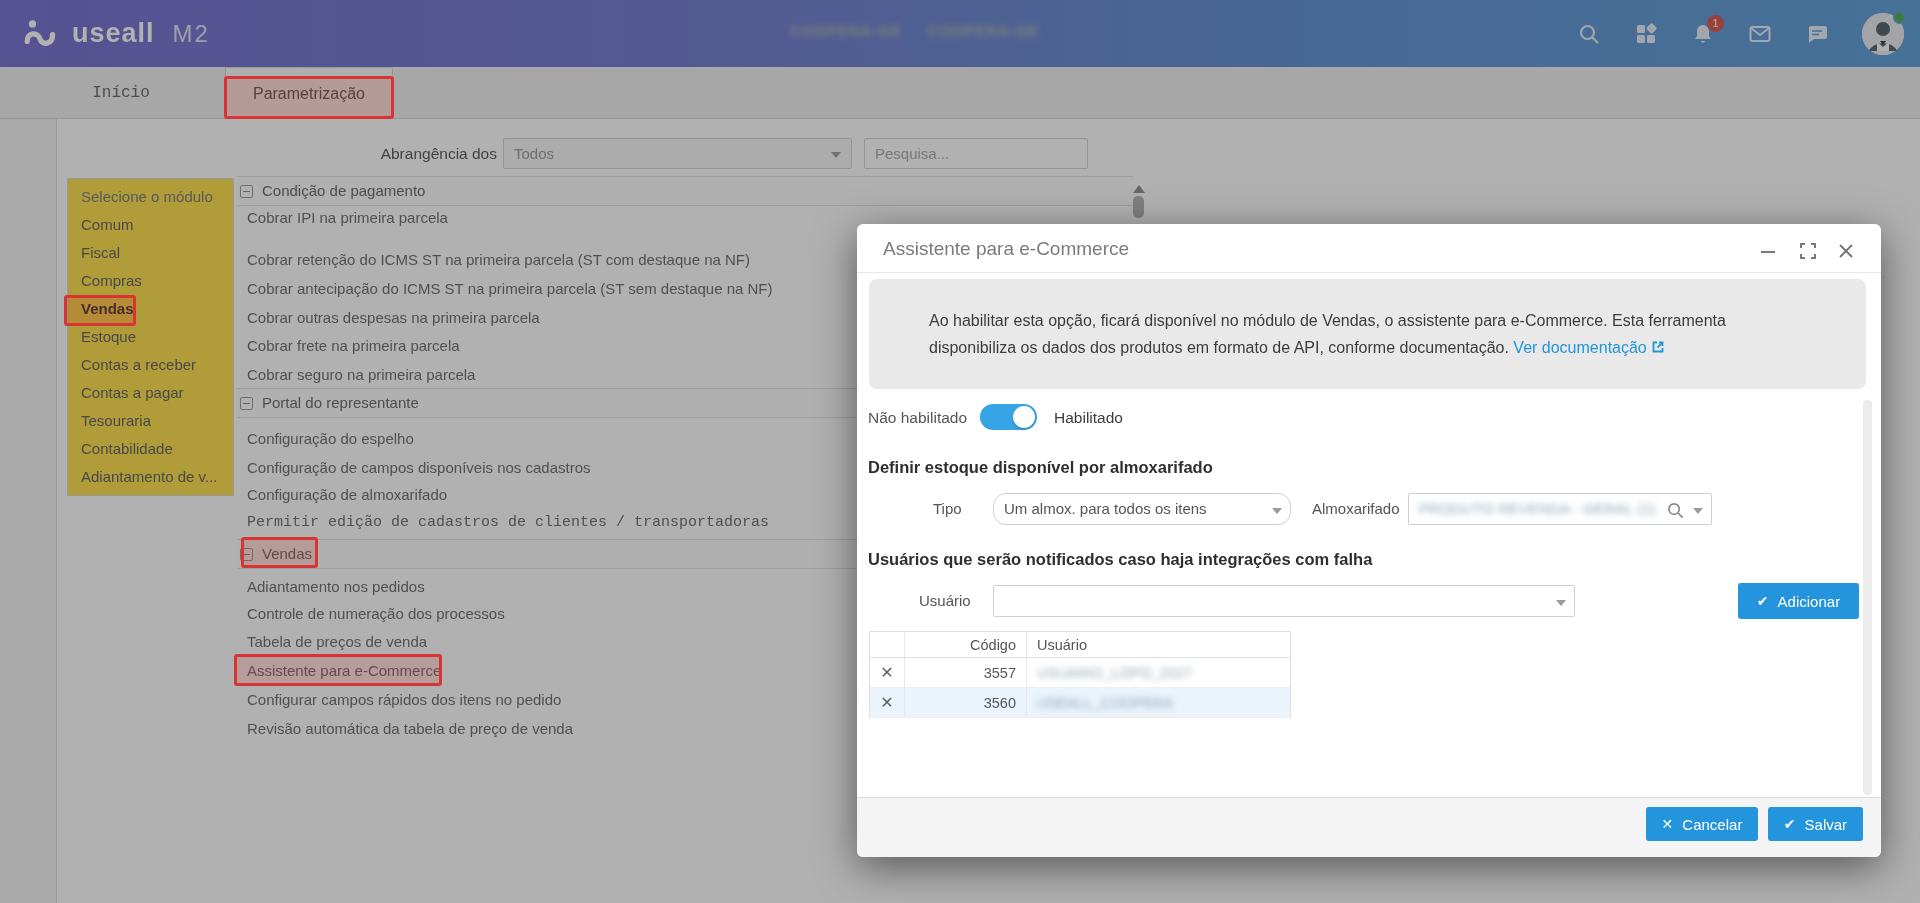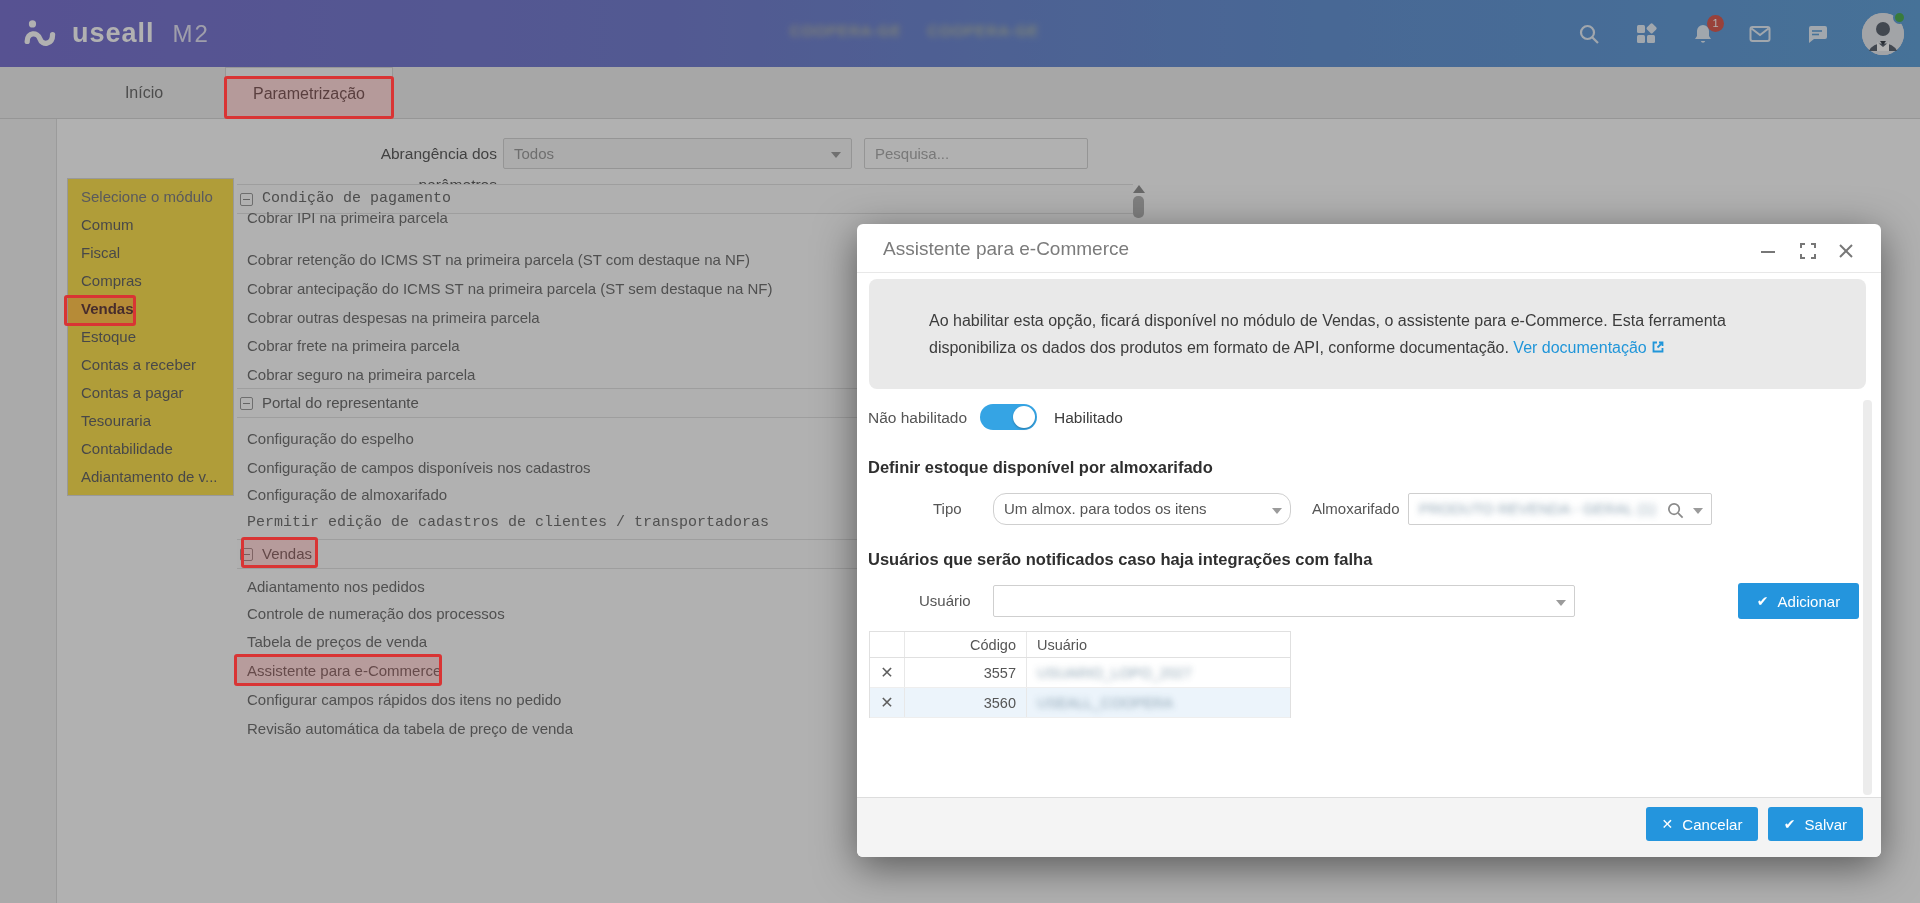--- a/index.html
+++ b/index.html
@@ -37,21 +37,21 @@
   .status-dot {
     position:absolute; right:-2px; top:-2px; width:13px; height:13px; border-radius:50%;
     background:#46ad4c; border:2px solid #5b9ed9;
   }
 
   
   .tab-bar { left:0; top:67px; width:1920px; height:52px; background:#f0f0f0; border-bottom:1px solid #d6d6d6; z-index:1; }
   .hamburger { left:16px; top:86px; width:26px; display:flex; flex-direction:column; gap:5px; cursor:pointer; }
   .hamburger i { display:block; height:3px; background:#5d5d5d; border-radius:1px; }
   .tab { top:67px; height:52px; line-height:52px; font-size:16px; color:#666; text-align:center; cursor:pointer; z-index:1; }
-  .tab-home { left:79px; width:130px; }
+  .tab-home { left:56px; width:130px;font-family:Liberation Mono, monospace; }
   .tab-active { left:225px; width:168px; background:#fafafa; border:1px solid #d8d8d8; border-bottom:none; color:#555; }
 
   
   .filter-label { left:307px; top:138px; width:190px; line-height:31px; font-size:15.5px; color:#555; text-align:right; }
   .select-box, .text-box {
     height:31px; border:1px solid #d5d5d5; border-radius:2px; background:#fff;
     font-size:15px; color:#999; line-height:29px; padding:0 10px; position:absolute;
   }
   .scope-select { left:503px; top:138px; width:349px; background:#f7f7f7; cursor:pointer; }
   .search-input { left:864px; top:138px; width:224px; color:#a9a9a9; }
@@ -295,21 +295,21 @@
   <div class="module-item">Compras</div>
   <div class="module-item module-sel">Vendas</div>
   <div class="module-item">Estoque</div>
   <div class="module-item">Contas a receber</div>
   <div class="module-item">Contas a pagar</div>
   <div class="module-item">Tesouraria</div>
   <div class="module-item">Contabilidade</div>
   <div class="module-item">Adiantamento de v...</div>
 </div>
 
-<div class="param-row param-group" style="top:184px;font-family:Liberation Mono, monospace;">
+<div class="param-row param-group" style="top:176px;">
   <span class="collapse-icon"></span>
   <span>Condição de pagamento</span>
 </div>
 <div class="param-row param-item" style="top:203px;">Cobrar IPI na primeira parcela</div>
 <div class="param-row param-item" style="top:245px;">Cobrar retenção do ICMS ST na primeira parcela (ST com destaque na NF)</div>
 <div class="param-row param-item" style="top:274px;">Cobrar antecipação do ICMS ST na primeira parcela (ST sem destaque na NF)</div>
 <div class="param-row param-item" style="top:303px;">Cobrar outras despesas na primeira parcela</div>
 <div class="param-row param-item" style="top:331px;">Cobrar frete na primeira parcela</div>
 <div class="param-row param-item" style="top:360px;">Cobrar seguro na primeira parcela</div>
 

